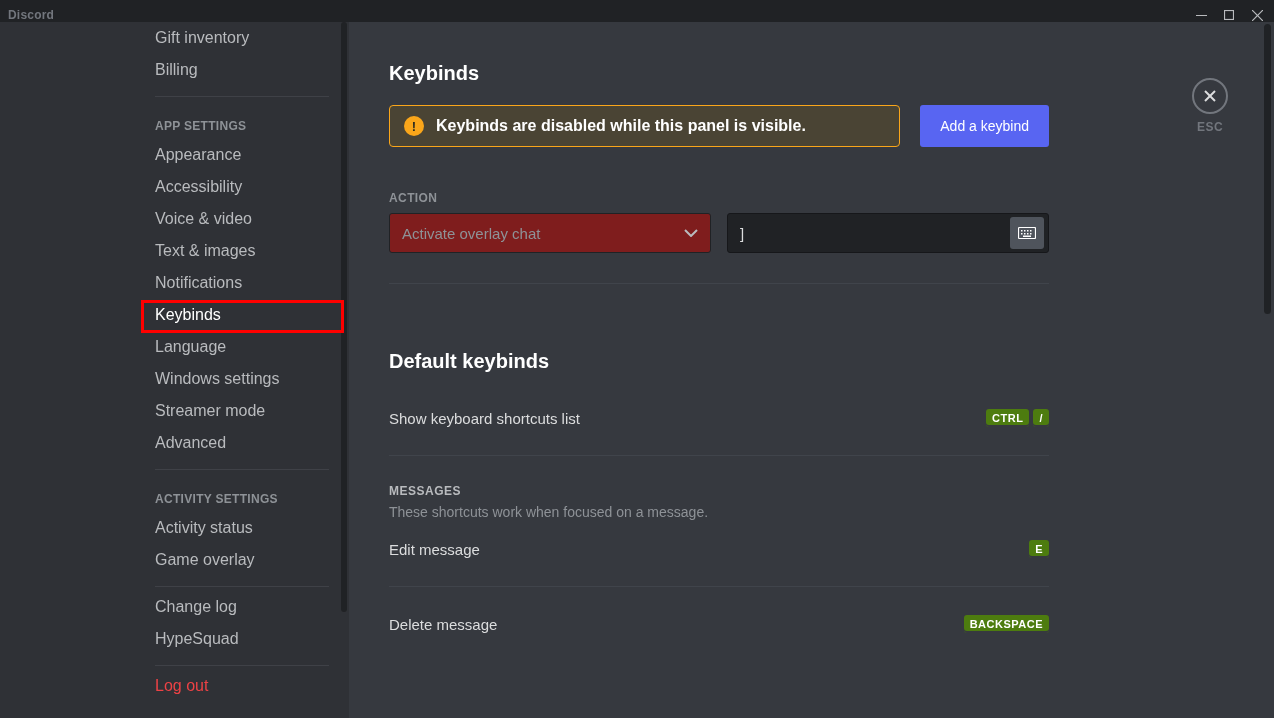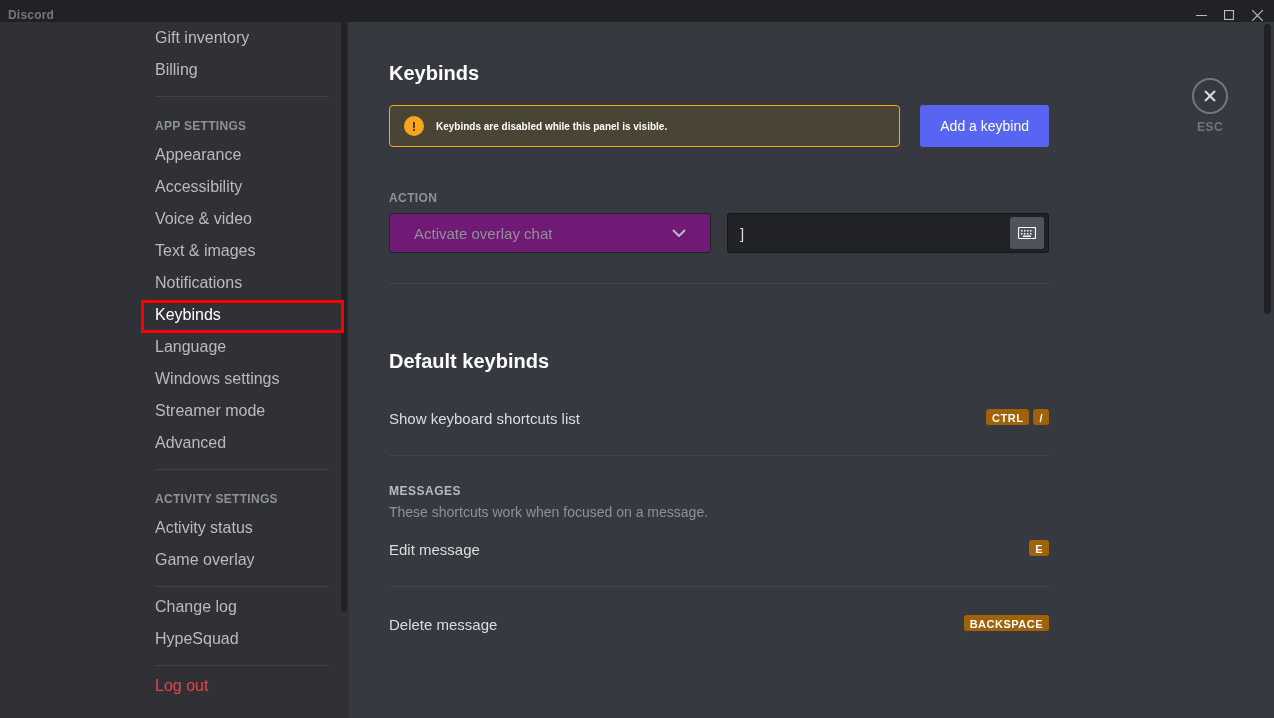--- a/index.html
+++ b/index.html
@@ -20,36 +20,36 @@
   .sidebar .divider { height:1px; background:#3f4147; margin:10px 0 4px 0; }
   .sidebar .logout { color:#ed4245; }
   .highlight-box { position:absolute; border:3px solid #ff0000; pointer-events:none; }
   .sidebar .scroll-thumb { position:absolute; right:2px; top:0; width:6px; height:590px; background:#202225; border-radius:3px; }
   
   .content { flex:1; background:#36393f; position:relative; padding:40px 44px 0 40px; overflow:hidden; }
   .content h1 { color:#fff; font-size:20px; font-weight:600; margin-bottom:20px; }
   .row { display:flex; gap:20px; align-items:stretch; }
   .notice { flex:1; border:1px solid #faa61a; background:#4a4434; border-radius:4px; display:flex; align-items:center; padding:10px 14px; gap:12px; }
   .notice .ico { width:20px; height:20px; border-radius:50%; background:#faa61a; display:flex; align-items:center; justify-content:center; color:#2b2b20; font-weight:900; font-size:13px; }
-  .notice .txt { color:#fff; font-size:10px; font-weight:600; }
+  .notice .txt { color:#fff; font-size:16px; font-weight:600; }
   .addbtn { background:#5865f2; color:#fff; border:none; border-radius:3px; padding:0 20px; font-size:14px; font-weight:500; cursor:pointer; }
   .columns { display:flex; gap:16px; margin-top:44px;align-items:flex-end; }
   .col { flex:1; display:flex; flex-direction:column; }
   .col .lbl { color:#8e9297; font-size:12px; font-weight:700; letter-spacing:0.4px; margin-bottom:8px; }
-  .select { height:40px; background:#701a75; border:1px solid #202225; border-radius:3px; display:flex; align-items:center; padding:0 24px; color:#8e9297; font-size:15px; justify-content:space-between; }
+  .select { height:40px; background:#7f1d1d; border:1px solid #202225; border-radius:3px; display:flex; align-items:center; padding:0 12px; color:#8e9297; font-size:15px; justify-content:space-between; }
   .select .chev { color:#b9bbbe; font-size:12px; }
   .keybind { height:40px; background:#202225; border:1px solid #16171a; border-radius:3px; display:flex; align-items:center; padding:0 4px 0 12px; color:#dcddde; font-size:15px; justify-content:space-between; }
   .kb-ico { width:34px; height:32px; background:#4f545c; border-radius:3px; display:flex; align-items:center; justify-content:center; }
   .hr { height:1px; background:#40444b; margin:30px 0 0 0; }
   .section-title { color:#fff; font-size:20px; font-weight:600; margin-top:66px; margin-bottom:36px; }
   .kb-row { display:flex; align-items:center; justify-content:space-between; padding:0 0 28px 0; border-bottom:1px solid #40444b; margin-bottom:28px; }
   .kb-row:last-child { border-bottom:none; }
   .kb-row .name { color:#dcddde; font-size:15px; font-weight:500; }
   .keys { display:flex; gap:4px; }
-  .key { background:#a16207; color:#fff; font-size:11px; font-weight:700; padding:3px 6px; border-radius:3px; box-shadow:inset 0 -2px 0 #36393f; letter-spacing:0.5px; }
+  .key { background:#4d7c0f; color:#fff; font-size:11px; font-weight:700; padding:3px 6px; border-radius:3px; box-shadow:inset 0 -2px 0 #36393f; letter-spacing:0.5px; }
   .subheader { color:#b9bbbe; font-size:12px; font-weight:700; letter-spacing:0.5px; margin-top:24px; }
   .subdesc { color:#8e9297; font-size:14px; margin-top:6px; margin-bottom:20px; }
   
   .close-wrap { position:absolute; top:56px; right:46px; display:flex; flex-direction:column; align-items:center; gap:6px; }
   .close-btn { width:36px; height:36px; border:2px solid #72767d; border-radius:50%; display:flex; align-items:center; justify-content:center; color:#dcddde; cursor:pointer; }
   .close-label { color:#72767d; font-size:12px; font-weight:600; letter-spacing:0.5px; }
   .content .scroll-thumb { position:absolute; right:3px; top:2px; width:7px; height:290px; background:#202225; border-radius:4px; }
 </style>
 </head>
 <body>

